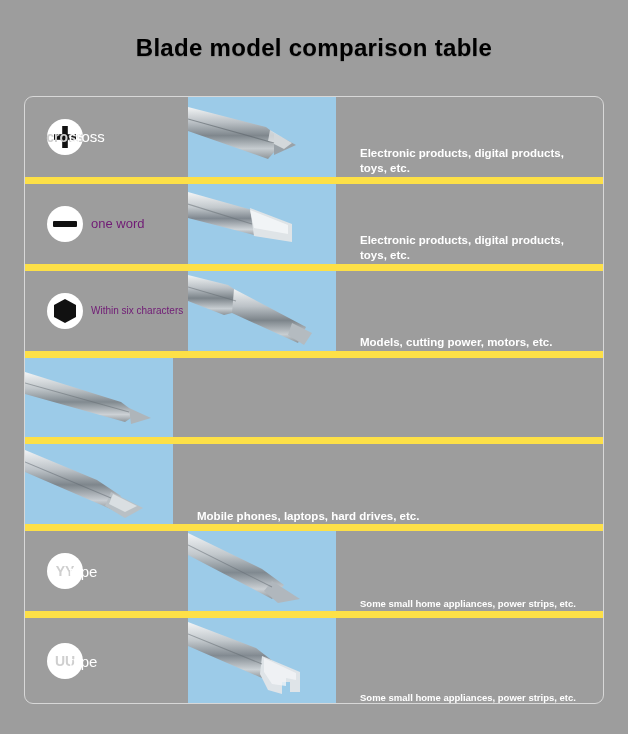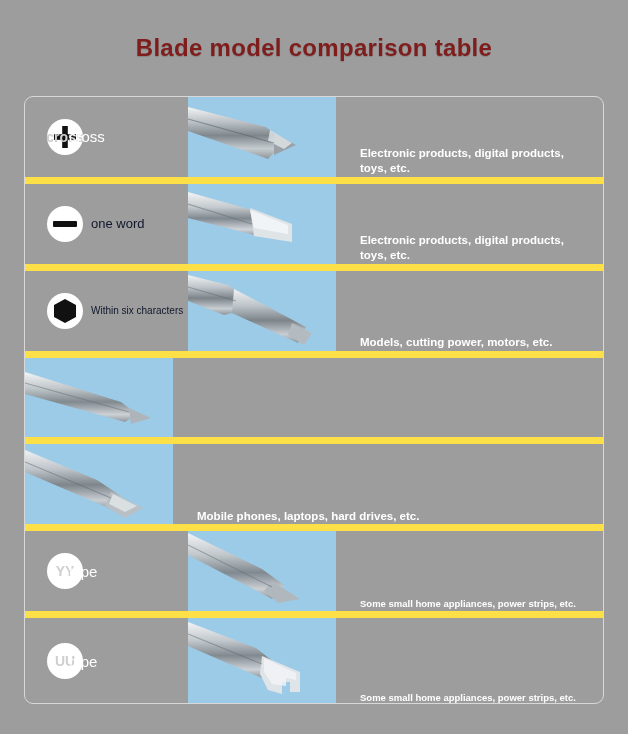--- a/index.html
+++ b/index.html
@@ -15,21 +15,21 @@
   }
   .page {
     width: 628px;
     height: 734px;
     position: relative;
     background: #9d9d9d;
     box-sizing: border-box;
   }
   .page-title {
     text-align: center;
-    color: #7f1d1d;
+    color: #000000;
     font-size: 24px;
     font-weight: bold;
     letter-spacing: 0.3px;
     padding-top: 34px;
     padding-bottom: 0;
     margin: 0;
     text-shadow: 0 1px 1px rgba(0,0,0,0.15);
   }
   .table-wrap {
     position: absolute;
@@ -85,21 +85,21 @@
     height: 36px;
     border-radius: 50%;
     background: #ffffff;
     display: flex;
     align-items: center;
     justify-content: center;
     flex: 0 0 36px;
     position: relative;
   }
   .badge-label {
-    color: #0f172a;
+    color: #701a75;
     font-size: 13px;
     margin-left: 8px;
     white-space: nowrap;
   }
   .badge-label.tiny { font-size: 10px; }
   .badge-label.mid { font-size: 10px; }
   .badge-label.big { font-size: 15px; text-align: center; }
 
   
   .badge .overlay-text {

